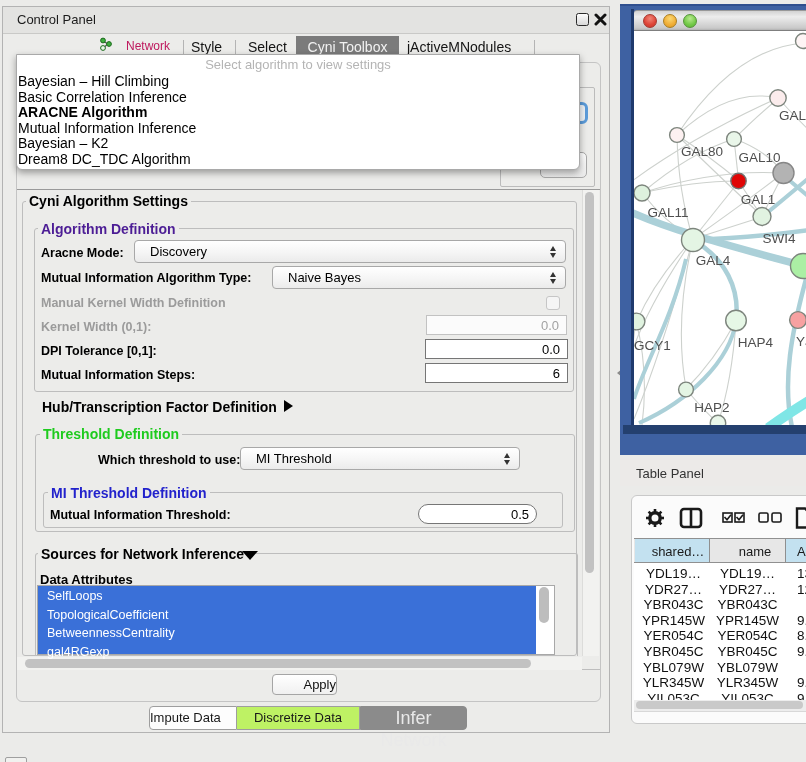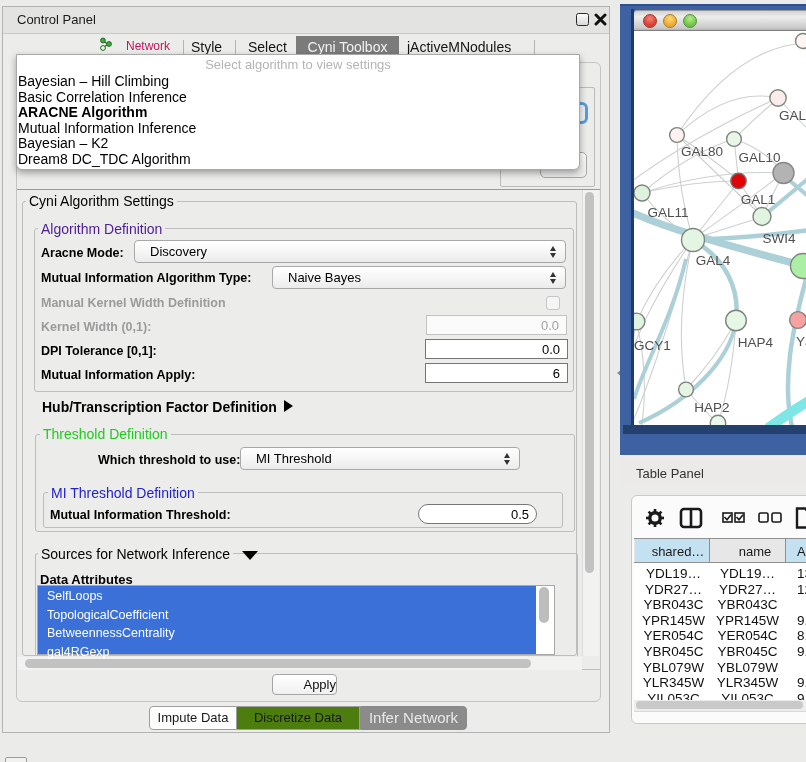--- a/index.html
+++ b/index.html
@@ -8,21 +8,21 @@
 .lbl{font-weight:bold;font-size:12.5px;color:#000;white-space:nowrap;}
 .dis{color:#9b9b9b;}
 .combo{background:linear-gradient(#ffffff,#f5f5f5 55%,#ebebeb);border:1px solid #a8a8a8;border-radius:4px;box-sizing:border-box;}
 .combo .ct{position:absolute;left:15px;top:3px;font-size:13px;color:#000;}
 .arr{position:absolute;right:6px;top:2px;width:10px;height:18px;}
 .arr:before{content:"";position:absolute;left:1px;top:3px;border:3.5px solid transparent;border-bottom:5px solid #333;border-top:none;}
 .arr:after{content:"";position:absolute;left:1px;bottom:3px;border:3.5px solid transparent;border-top:5px solid #333;border-bottom:none;}
 .fld{box-sizing:border-box;background:#fff;border:1px solid #767676;font-size:13px;text-align:right;padding:2px 7px 0 0;color:#000;}
 .fldd{box-sizing:border-box;background:#fbfbfb;border:1px solid #c2c2c2;font-size:13px;text-align:right;padding:2px 7px 0 0;color:#a2a2a2;}
 .grp{box-sizing:border-box;border:1px solid #bdbdbd;border-radius:3px;}
-.gt{font-size:14px;background:#ececea;padding:0 3px;white-space:nowrap;}
+.gt{font-size:14px;background:#ececea;padding:0 3px;white-space:nowrap;font-weight:bold;}
 </style></head>
 <body>
 
 <div class="a" style="left:2px;top:6px;width:608px;height:727px;background:#ececea;border:1px solid #b3b3b3;box-sizing:border-box;"></div>
 <div class="a" style="left:3px;top:7px;width:606px;height:26px;background:#e3e3e1;border-bottom:1px solid #c9c9c7;"></div>
 <div class="a" style="left:17px;top:12px;font-size:13px;color:#1b1b1b;">Control Panel</div>
 
 <div class="a" style="left:576px;top:13px;width:11px;height:11px;border:1.6px solid #2a2a2a;border-radius:2.5px;background:linear-gradient(#fdfdfd,#d8d8d8);"></div>
 <svg class="a" style="left:594px;top:13px;" width="13" height="13" viewBox="0 0 13 13">
     <path d="M2,2 L11,11 M11,2 L2,11" stroke="#111" stroke-width="3" stroke-linecap="round"></path>
@@ -75,21 +75,21 @@
     <span class="ct">Naive Bayes</span>
     <span class="arr"></span>
   </div>
 
 <div class="lbl dis a" style="left:41px;top:296px;">Manual Kernel Width Definition</div>
 <div class="a" style="left:546px;top:296px;width:14px;height:14px;background:#f5f5f5;border:1px solid #c6c6c6;border-radius:3px;box-sizing:border-box;"></div>
 <div class="lbl dis a" style="left:41px;top:320px;">Kernel Width (0,1):</div>
 <div class="fldd a" style="left:426px;top:315px;width:141px;height:20px;">0.0</div>
 <div class="lbl a" style="left:41px;top:344px;">DPI Tolerance [0,1]:</div>
 <div class="fld a" style="left:425px;top:339px;width:143px;height:20px;">0.0</div>
-<div class="lbl a" style="left:41px;top:368px;">Mutual Information Apply:</div>
+<div class="lbl a" style="left:41px;top:368px;">Mutual Information Steps:</div>
 <div class="fld a" style="left:425px;top:363px;width:143px;height:20px;">6</div>
 
 <div class="a" style="left:42px;top:399px;font-weight:bold;font-size:14px;">Hub/Transcription Factor Definition</div>
 <div class="a" style="left:284px;top:400px;width:0;height:0;border:6.5px solid transparent;border-left:9.5px solid #000;border-right:none;"></div>
 
 <div class="grp a" style="left:35px;top:434px;width:540px;height:98px;"></div>
 <div class="gt a" style="left:40px;top:426px;color:#1ecb1e;">Threshold Definition</div>
 <div class="lbl a" style="left:98px;top:453px;">Which threshold to use:</div>
 <div class="combo a" style="left:240px;top:447px;width:280px;height:23px;">
     <span class="ct">MI Threshold</span>
@@ -105,23 +105,23 @@
 <div class="gt a" style="left:38px;top:546px;color:#000;font-size:14px;">Sources for Network Inference</div>
 <div class="a" style="left:242px;top:551px;width:0;height:0;border:8px solid transparent;border-top:9px solid #000;border-bottom:none;"></div>
 <div class="lbl a" style="left:40px;top:572px;font-size:13px;z-index:3;">Data Attributes</div>
 <div class="a" style="left:37px;top:585px;width:518px;height:70px;background:#fff;border:1px solid #a8a8a8;box-sizing:border-box;"></div>
 <div class="a" style="left:38px;top:586px;width:498px;height:68px;background:#3a70d8;"></div>
 <div class="a" style="left:47px;top:587px;width:480px;color:#fff;font-size:12.5px;line-height:18.6px;">SelfLoops<br>TopologicalCoefficient<br>BetweennessCentrality<br>gal4RGexp</div>
 <div class="a" style="left:539px;top:587px;width:10px;height:36px;background:#bdbdbd;border-radius:5px;"></div>
 
 <div class="a" style="left:272px;top:674px;width:65px;height:21px;background:linear-gradient(#ffffff,#f0f0f0);border:1px solid #a5a5a5;border-radius:4px;box-sizing:border-box;text-align:right;font-size:13px;line-height:19px;color:#111;">Apply</div>
 
-<div class="a" style="left:149px;top:706px;width:88px;height:24px;background:#fdfdfd;border:1px solid #9e9e9e;border-radius:4px 0 0 4px;box-sizing:border-box;text-align:center;font-size:13px;line-height:22px;color:#181818;">Impute Data</div>
-<div class="a" style="left:237px;top:706px;width:123px;height:24px;background:#4d7c0f;border:1px solid #9e9e9e;border-left:none;box-sizing:border-box;text-align:center;font-size:13px;line-height:22px;color:#181818;">Discretize Data</div>
-<div class="a" style="left:360px;top:706px;width:107px;height:24px;background:#8b8b8b;border:1px solid #8b8b8b;border-radius:0 4px 4px 0;box-sizing:border-box;text-align:center;font-size:15px;line-height:22px;color:#e9e9e9;">Infer Network</div>
+<div class="a" style="left:149px;top:706px;width:88px;height:24px;background:#fdfdfd;border:1px solid #9e9e9e;border-radius:4px 0 0 4px;box-sizing:border-box;font-size:13px;line-height:22px;color:#181818;">Impute Data</div>
+<div class="a" style="left:237px;top:706px;width:123px;height:24px;background:#bef264;border:1px solid #9e9e9e;border-left:none;box-sizing:border-box;text-align:center;font-size:13px;line-height:22px;color:#181818;">Discretize Data</div>
+<div class="a" style="left:360px;top:706px;width:107px;height:24px;background:#8b8b8b;border:1px solid #8b8b8b;border-radius:0 4px 4px 0;box-sizing:border-box;text-align:center;font-size:18px;line-height:22px;color:#e9e9e9;">Infer Network</div>
 
 <div class="a" style="left:16px;top:54px;width:564px;height:116px;background:#fff;border:1px solid #a9a9a9;border-radius:0 0 6px 6px;box-shadow:0 3px 7px rgba(0,0,0,0.35);box-sizing:border-box;"></div>
 <div class="a" style="left:16px;top:57px;width:564px;text-align:center;font-size:13px;color:#b4b4b4;">Select algorithm to view settings</div>
 <div class="a" style="left:18px;top:74px;font-size:14px;color:#000;line-height:15.6px;">Bayesian – Hill Climbing<br>Basic Correlation Inference<br><b>ARACNE Algorithm</b><br>Mutual Information Inference<br>Bayesian – K2<br>Dream8 DC_TDC Algorithm</div>
 
 <div class="a" style="left:613px;top:369px;width:0;height:0;border:4px solid transparent;border-right:5px solid #8a8a8a;"></div>
 
 <div class="a" style="left:5px;top:757px;width:20px;height:10px;background:#f1f1ef;border:1.5px solid #9f9f9f;border-radius:2px;"></div>
 
 <div class="a" style="left:620px;top:4px;width:186px;height:451px;background:#3e61a2;"></div>

